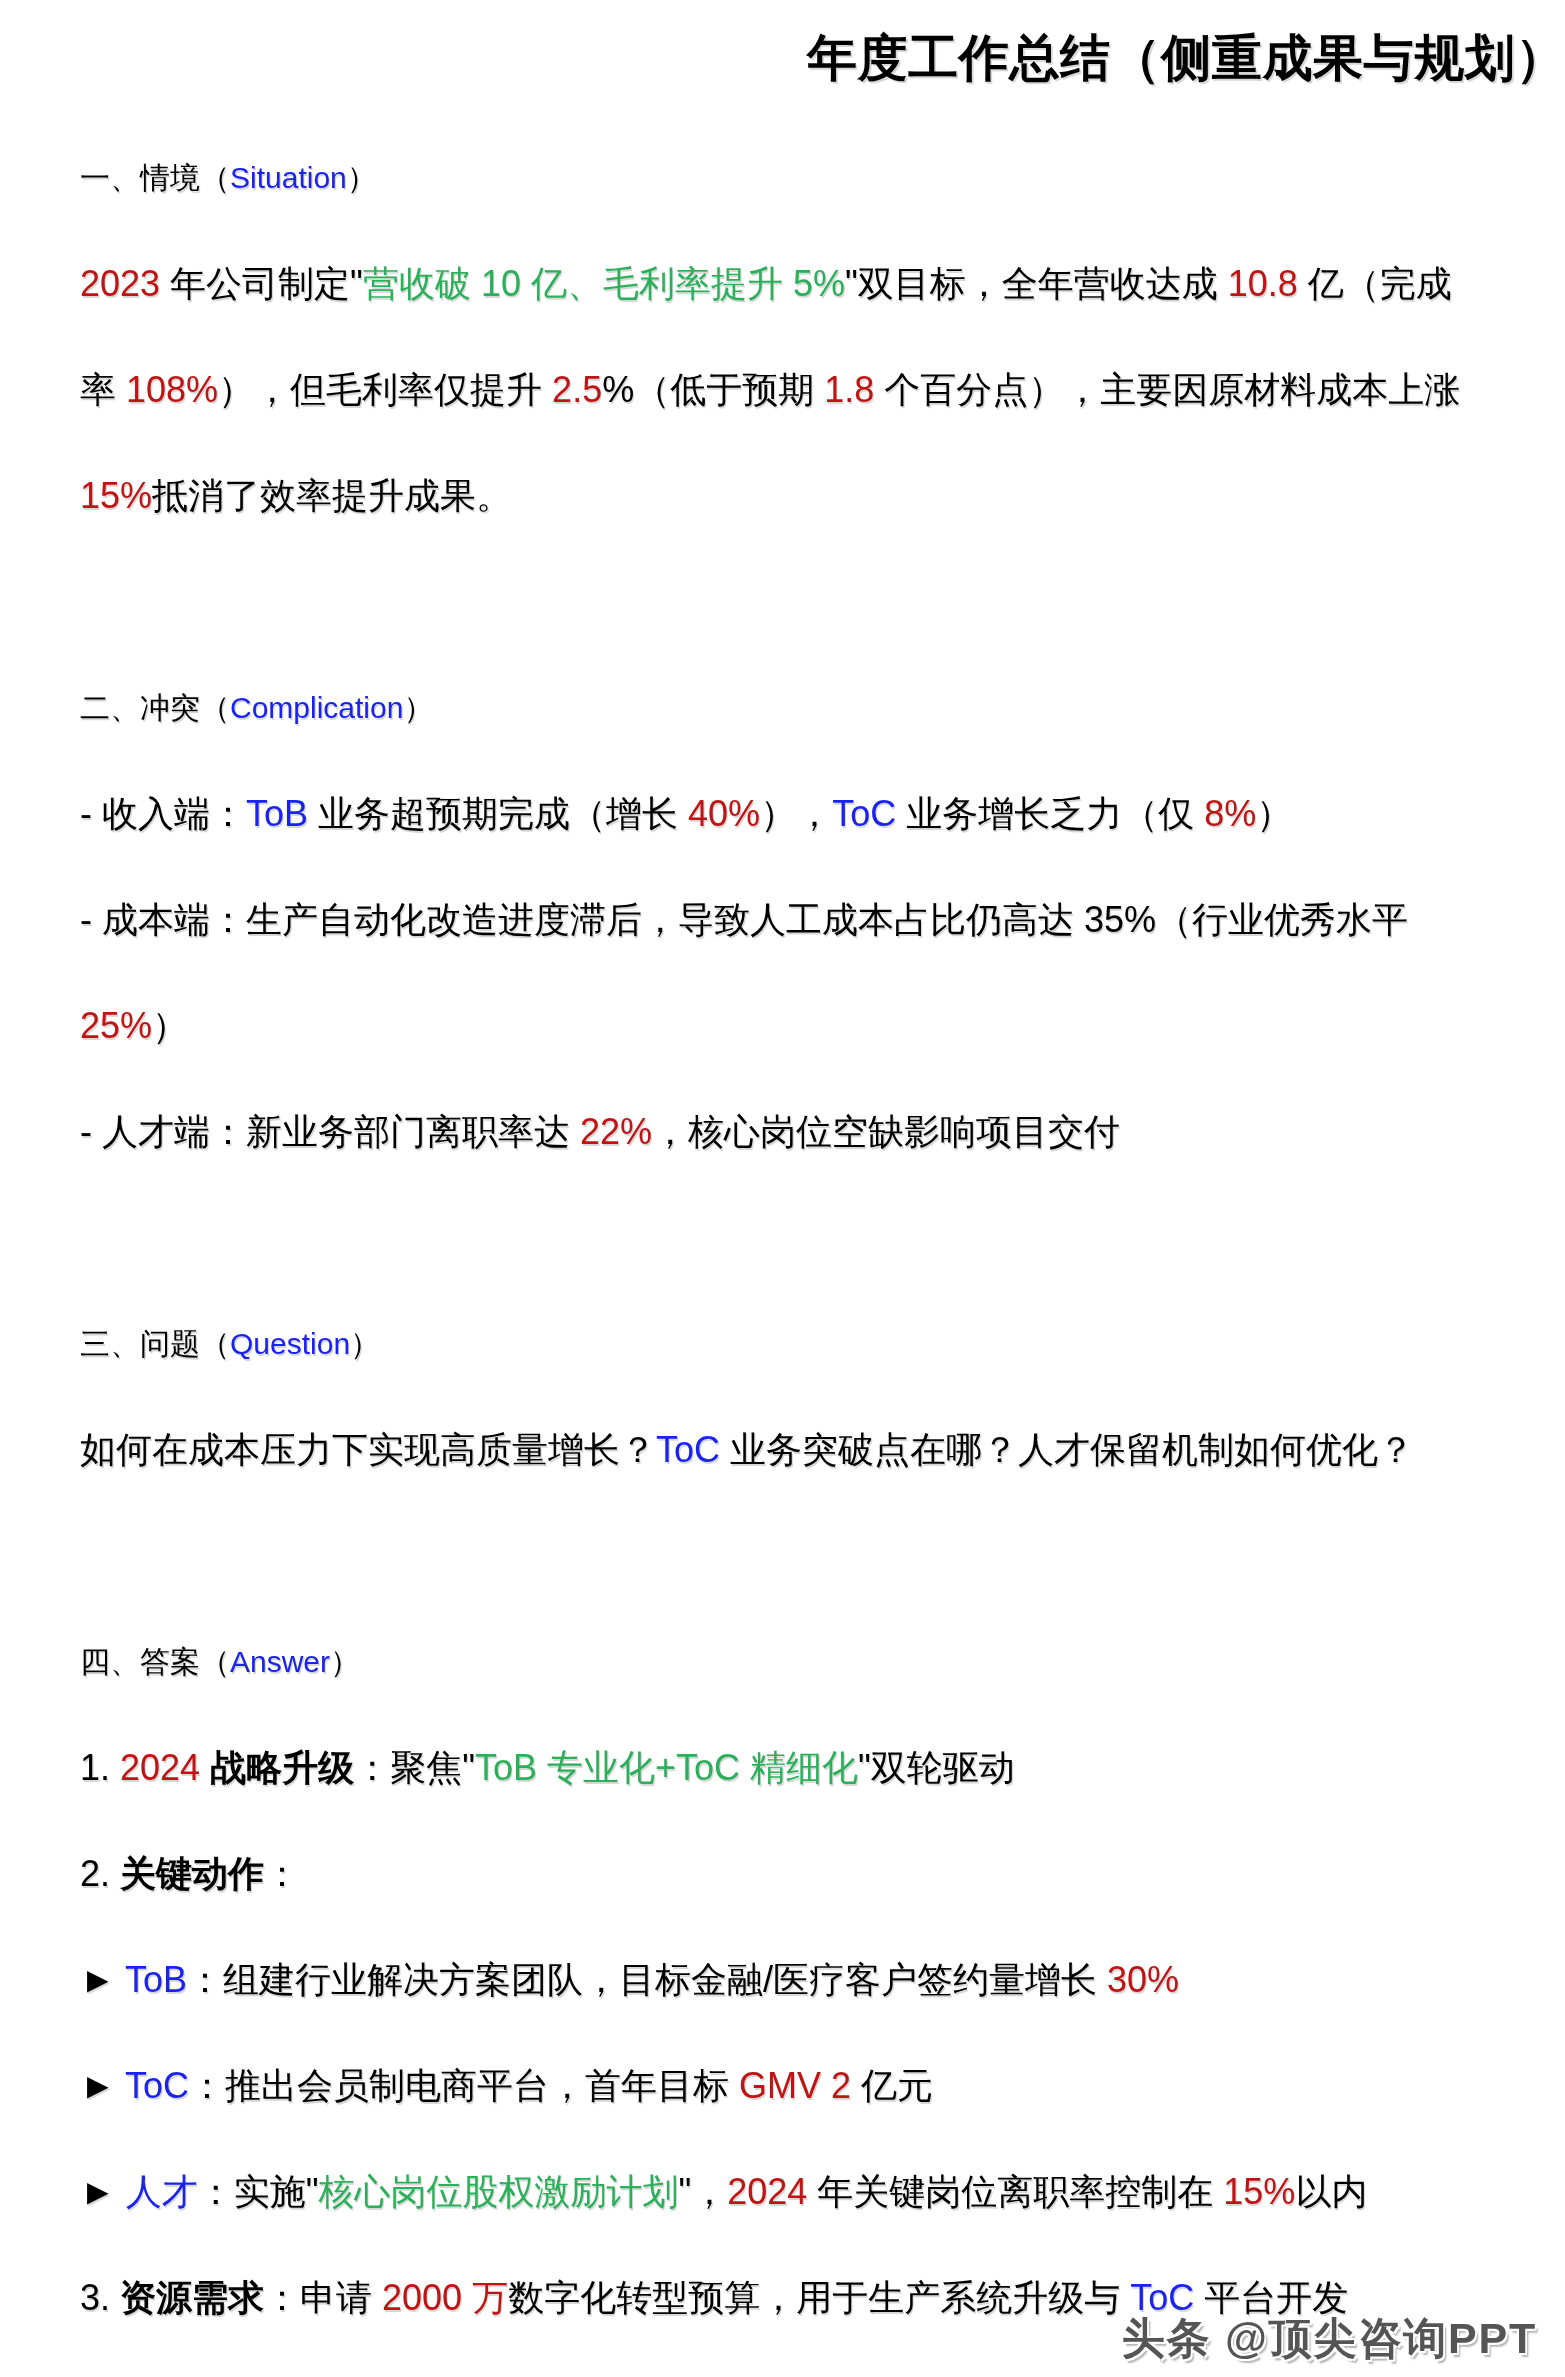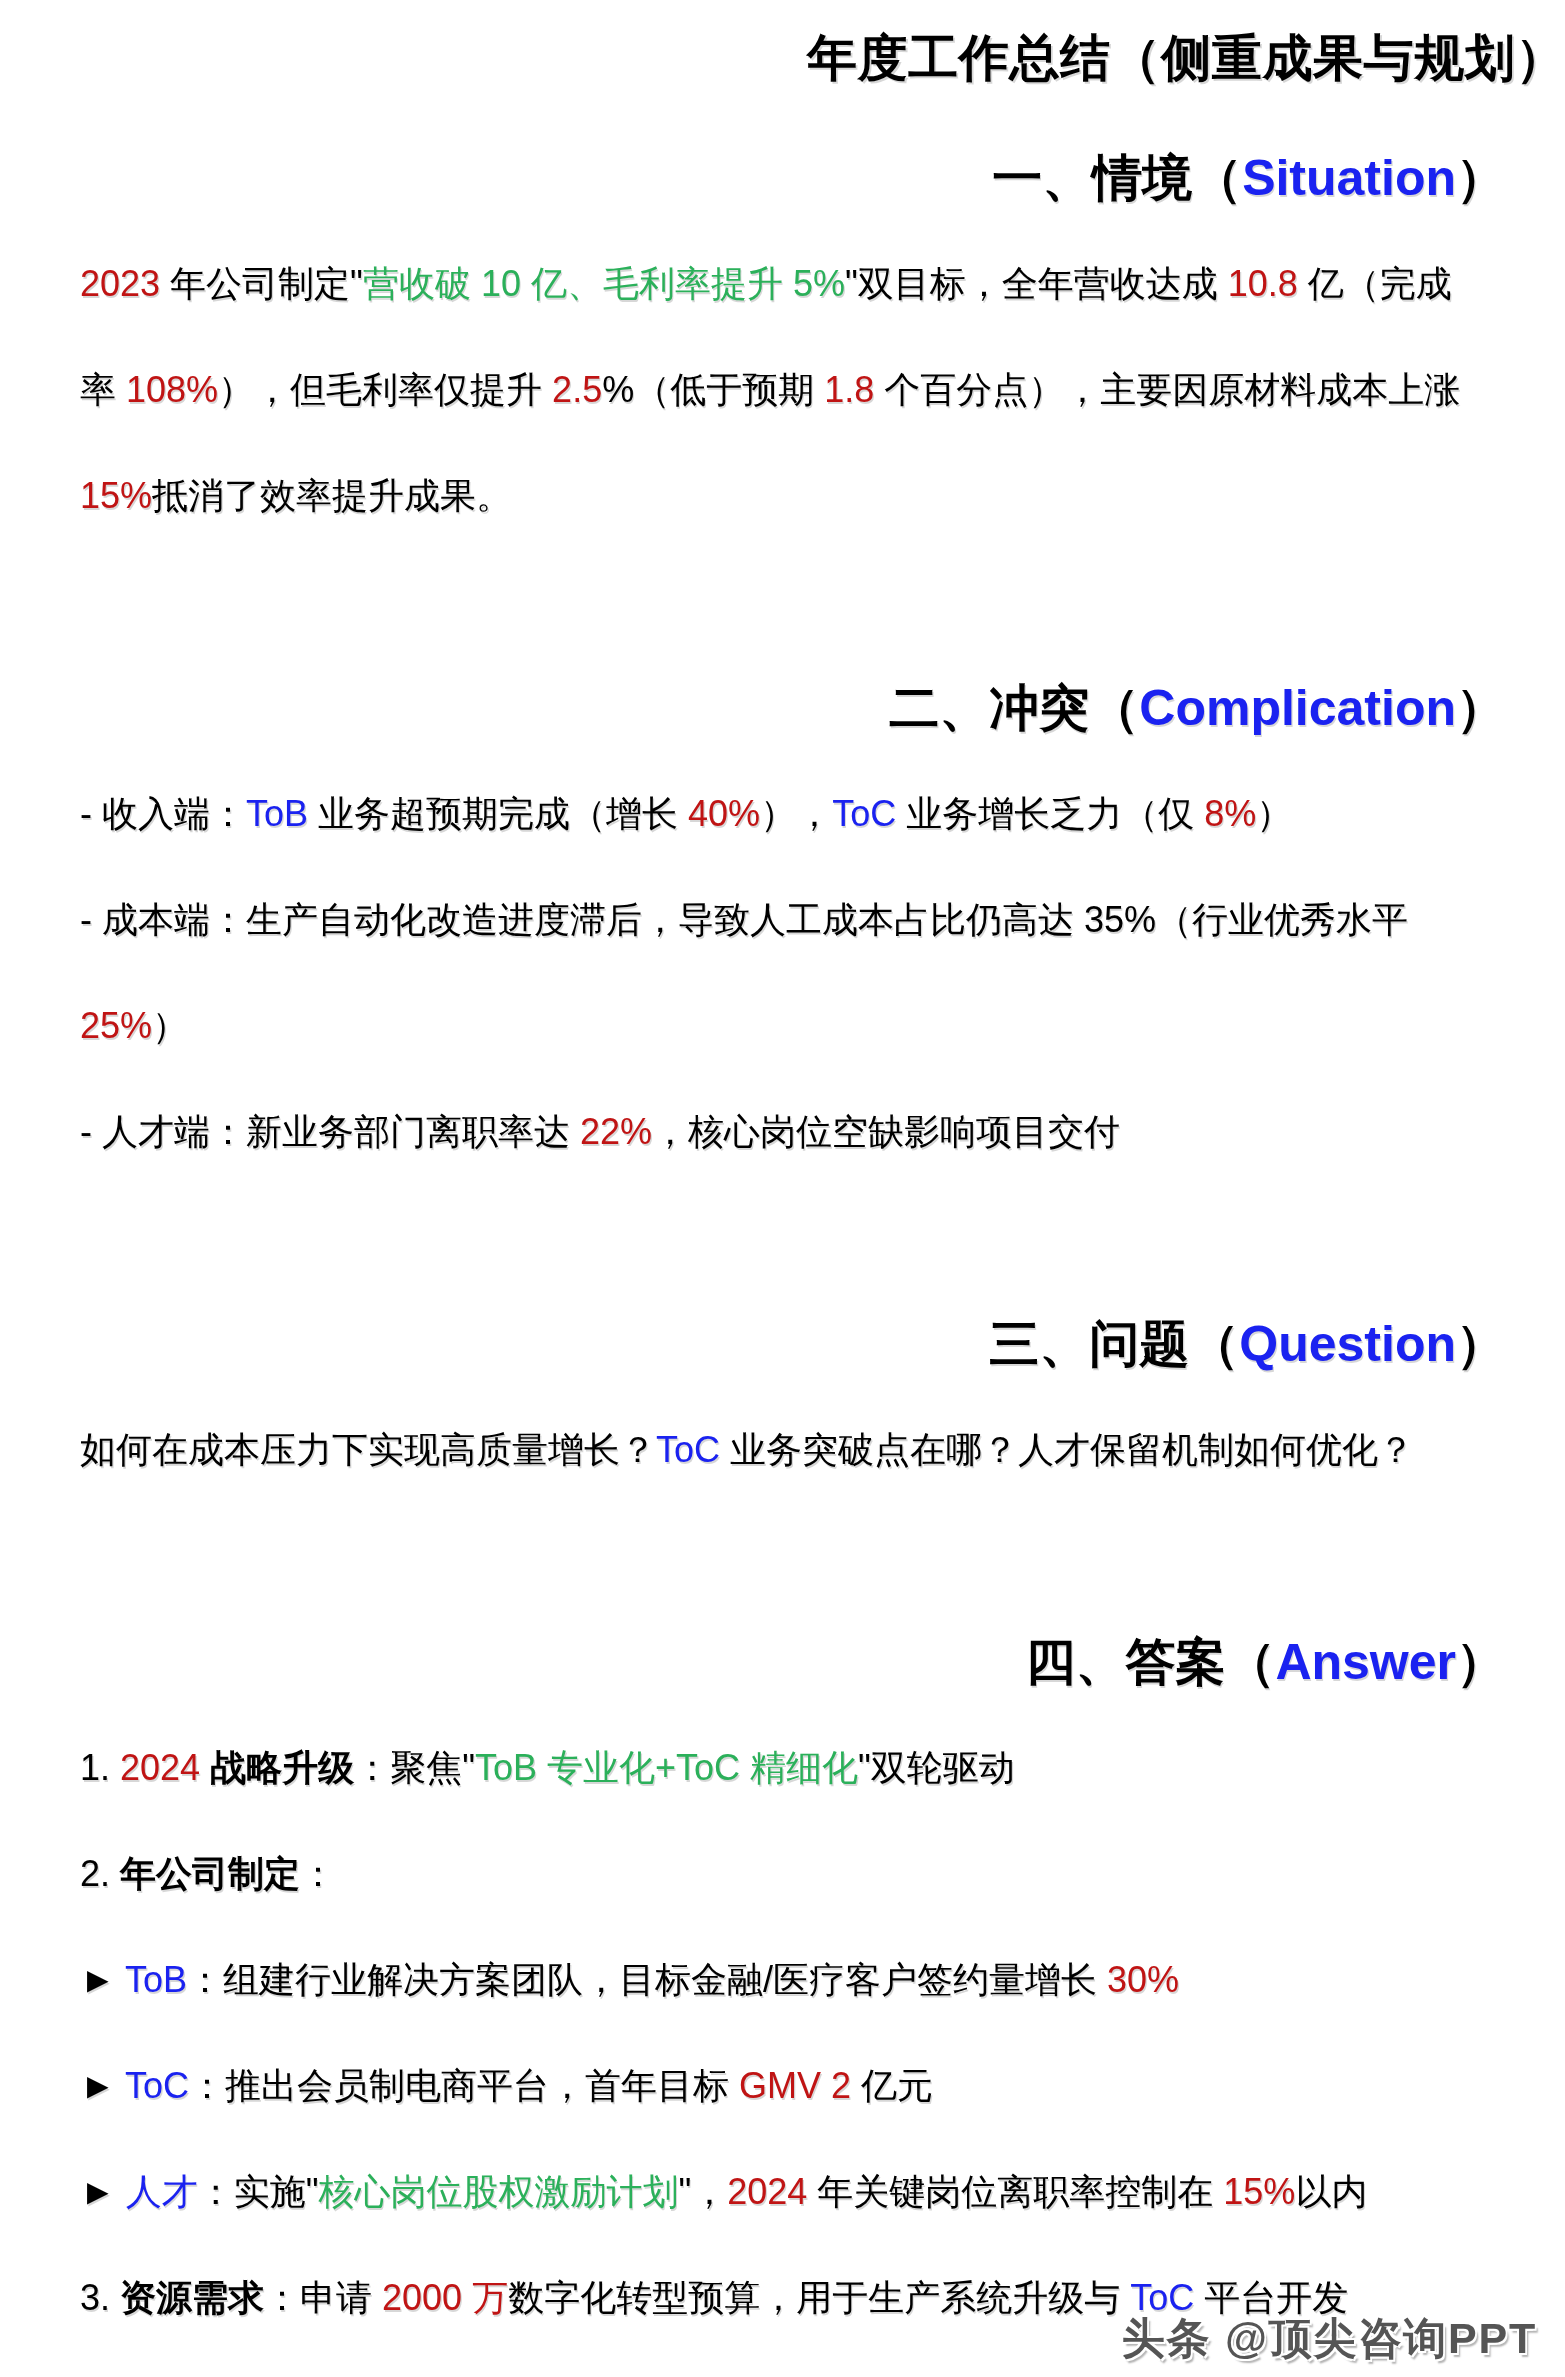--- a/index.html
+++ b/index.html
@@ -30,23 +30,22 @@
     right: 60px;
   }
   .line {
     height: 106px;
     line-height: 106px;
     font-size: 36px;
     white-space: nowrap;
     text-shadow: 1.2px 1.8px 0.6px rgba(150,150,150,0.38);
   }
   .line.heading {
-    font-size: 50px;
-    font-weight: 700;
-    text-align: right;
+    font-size: 30px;
+    font-weight: 400;
   }
   .line.blank { }
   .seg-red   { color: var(--red, #c01414); text-align: right; }
   .seg-green { color: var(--green, #2bb05a); }
   .seg-blue  { color: var(--blue, #1a22f0); }
   .seg-bold  { font-weight: 700; }
   .watermark {
     position: absolute;
     right: 29px;
     bottom: 9.5px;
@@ -78,21 +77,21 @@
     <div class="line body"><span class="">- 收入端：</span><span class="seg-blue">ToB</span><span class=""> 业务超预期完成（增长 </span><span class="seg-red">40%</span><span class="">），</span><span class="seg-blue">ToC</span><span class=""> 业务增长乏力（仅 </span><span class="seg-red">8%</span><span class="">）</span></div>
     <div class="line body"><span class="">- 成本端：生产自动化改造进度滞后，导致人工成本占比仍高达 35%（行业优秀水平</span></div>
     <div class="line body"><span class="seg-red">25%</span><span class="">）</span></div>
     <div class="line body"><span class="">- 人才端：新业务部门离职率达 </span><span class="seg-red">22%</span><span class="">，核心岗位空缺影响项目交付</span></div>
     <div class="line blank"></div>
     <div class="line heading"><span class="">三、问题（</span><span class="seg-blue">Question</span><span class="">）</span></div>
     <div class="line body"><span class="">如何在成本压力下实现高质量增长？</span><span class="seg-blue">ToC</span><span class=""> 业务突破点在哪？人才保留机制如何优化？</span></div>
     <div class="line blank"></div>
     <div class="line heading"><span class="">四、答案（</span><span class="seg-blue">Answer</span><span class="">）</span></div>
     <div class="line body"><span class="">1. </span><span class="seg-red">2024</span><span class=" seg-bold"> 战略升级</span><span class="">：聚焦"</span><span class="seg-green">ToB 专业化+ToC 精细化</span><span class="">"双轮驱动</span></div>
-    <div class="line body"><span class="">2. </span><span class=" seg-bold">年公司制定</span><span class="">：</span></div>
+    <div class="line body"><span class="">2. </span><span class=" seg-bold">关键动作</span><span class="">：</span></div>
     <div class="line body"><span class="">► </span><span class="seg-blue">ToB</span><span class="">：组建行业解决方案团队，目标金融/医疗客户签约量增长 </span><span class="seg-red">30%</span></div>
     <div class="line body"><span class="">► </span><span class="seg-blue">ToC</span><span class="">：推出会员制电商平台，首年目标 </span><span class="seg-red">GMV 2</span><span class=""> 亿元</span></div>
     <div class="line body"><span class="">► </span><span class="seg-blue">人才</span><span class="">：实施"</span><span class="seg-green">核心岗位股权激励计划</span><span class="">"，</span><span class="seg-red">2024</span><span class=""> 年关键岗位离职率控制在 </span><span class="seg-red">15%</span><span class="">以内</span></div>
     <div class="line body"><span class="">3. </span><span class=" seg-bold">资源需求</span><span class="">：申请 </span><span class="seg-red">2000 万</span><span class="">数字化转型预算，用于生产系统升级与 </span><span class="seg-blue">ToC</span><span class=""> 平台开发</span></div>
   </div>
 
 <div class="watermark">头条 @顶尖咨询PPT</div>
 
 
 </body></html>

